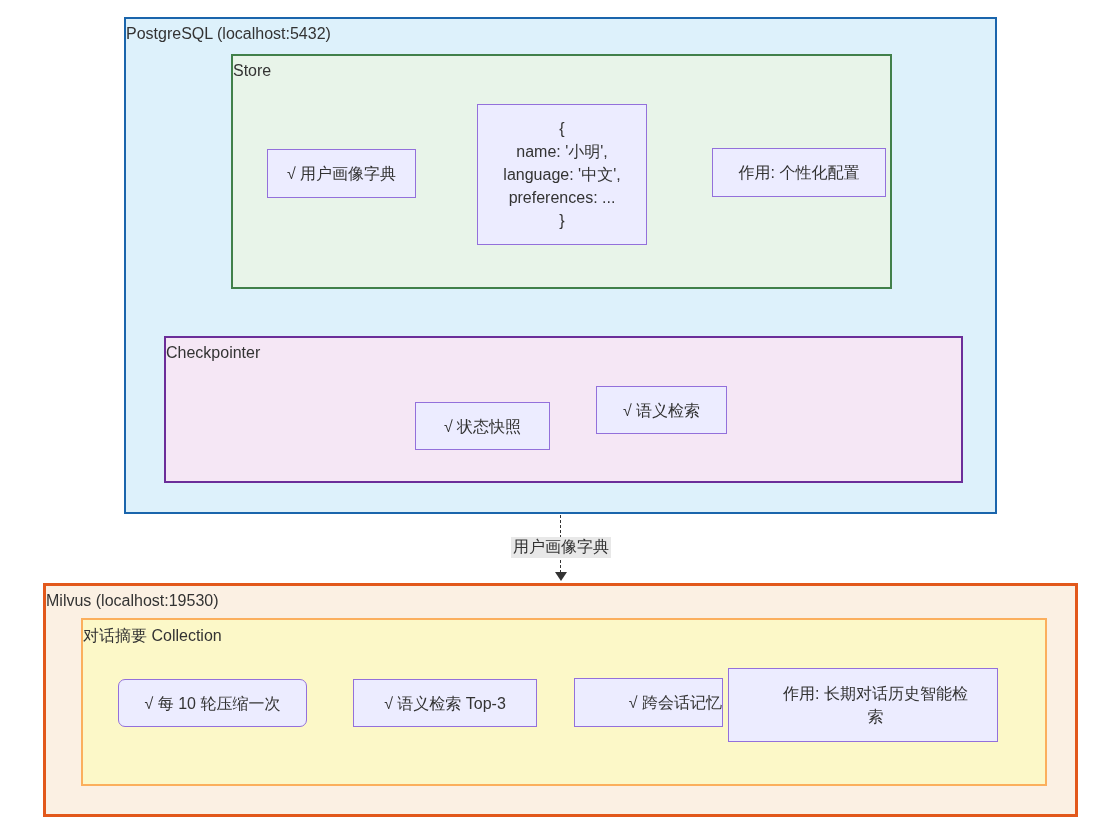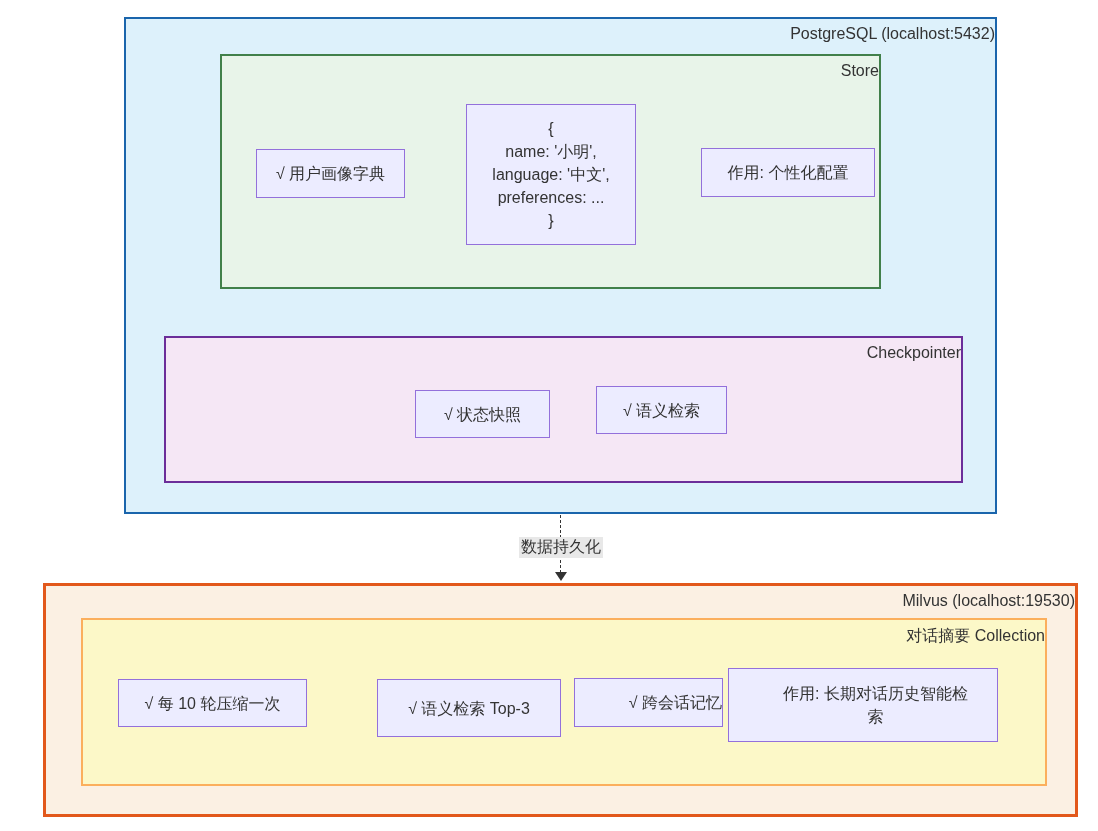--- a/index.html
+++ b/index.html
@@ -13,32 +13,32 @@
     width: 1098px;
     height: 831px;
     background: #ffffff;
     overflow: hidden;
   }
   .cluster { position: absolute; }
   .cluster-title {
     position: absolute;
     top: 0; left: 0; right: 0;
     padding-top: 6px;
-    text-align: right;
+    text-align: left;
     font-size: 16px;
     color: var(--text);
     white-space: nowrap;
   }
   .cluster.postgres {
     left: 124px; top: 17px; width: 873px; height: 497px;
     background: var(--postgres-fill);
     border: 2px solid var(--postgres-stroke);
   }
   .cluster.store {
-    left: 94px; top: 35px; width: 661px; height: 235px;
+    left: 105px; top: 35px; width: 661px; height: 235px;
     background: var(--store-fill);
     border: 2px solid var(--store-stroke);
   }
   .cluster.checkpointer {
     left: 38px; top: 317px; width: 799px; height: 147px;
     background: var(--checkpointer-fill);
     border: 2px solid var(--checkpointer-stroke);
   }
   .cluster.milvus {
     left: 43px; top: 583px; width: 1035px; height: 234px;
@@ -63,26 +63,26 @@
     color: var(--text);
     line-height: 23px;
   }
   .node div { white-space: nowrap; }
   
   .node.profile  { left: 34px;  top: 93px; width: 149px; height: 49px; }
   .node.json     { left: 244px; top: 48px; width: 170px; height: 141px; }
   .node.purpose1 { left: 459px; top: 92px; width: 174px; height: 49px; margin-left: 20px; }
   
   .node.messages { left: 33px;  top: 48px; width: 171px; height: 48px; }
-  .node.snapshot { left: 249px; top: 52px; width: 135px; height: 48px; }
+  .node.snapshot { left: 249px; top: 64px; width: 135px; height: 48px; }
   .node.auto     { left: 430px; top: 48px; width: 131px; height: 48px; }
   .node.purpose2 { left: 610px; top: 48px; width: 136px; height: 48px; }
   
-  .node.compress { left: 35px;  top: 59px; width: 189px; height: 48px; }
-  .node.semantic { left: 270px; top: 59px; width: 184px; height: 58px; margin-left: 24px; }
+  .node.compress { left: 35px;  top: 59px; width: 189px; height: 48px; border-radius: 7px; }
+  .node.semantic { left: 270px; top: 59px; width: 184px; height: 48px; }
   .node.cross    { left: 491px; top: 58px; width: 149px; height: 49px; align-items: flex-end; }
   .node.purpose3 { left: 645px; top: 48px; width: 270px; height: 74px; padding-left: 25px; }
   
   .edge-line {
     position: absolute;
     left: 560px; top: 515px;
     width: 0; height: 58px;
     border-left: 1px dashed #333333;
   }
   .edge-arrowhead {
@@ -142,21 +142,21 @@
 
       <div class="node auto">
         <div>√ 语义检索</div>
       </div>
 
     </section>
   </section>
 
   <div class="edge-line"></div>
   <div class="edge-arrowhead"></div>
-  <div class="edge-label">数据持久化</div>
+  <div class="edge-label">用户画像字典</div>
 
   <section class="cluster milvus">
     <div class="cluster-title">Milvus (localhost:19530)</div>
 
     <section class="cluster collection">
       <div class="cluster-title">对话摘要 Collection</div>
 
       <div class="node compress">
         <div>√ 每 10 轮压缩一次</div>
       </div>

